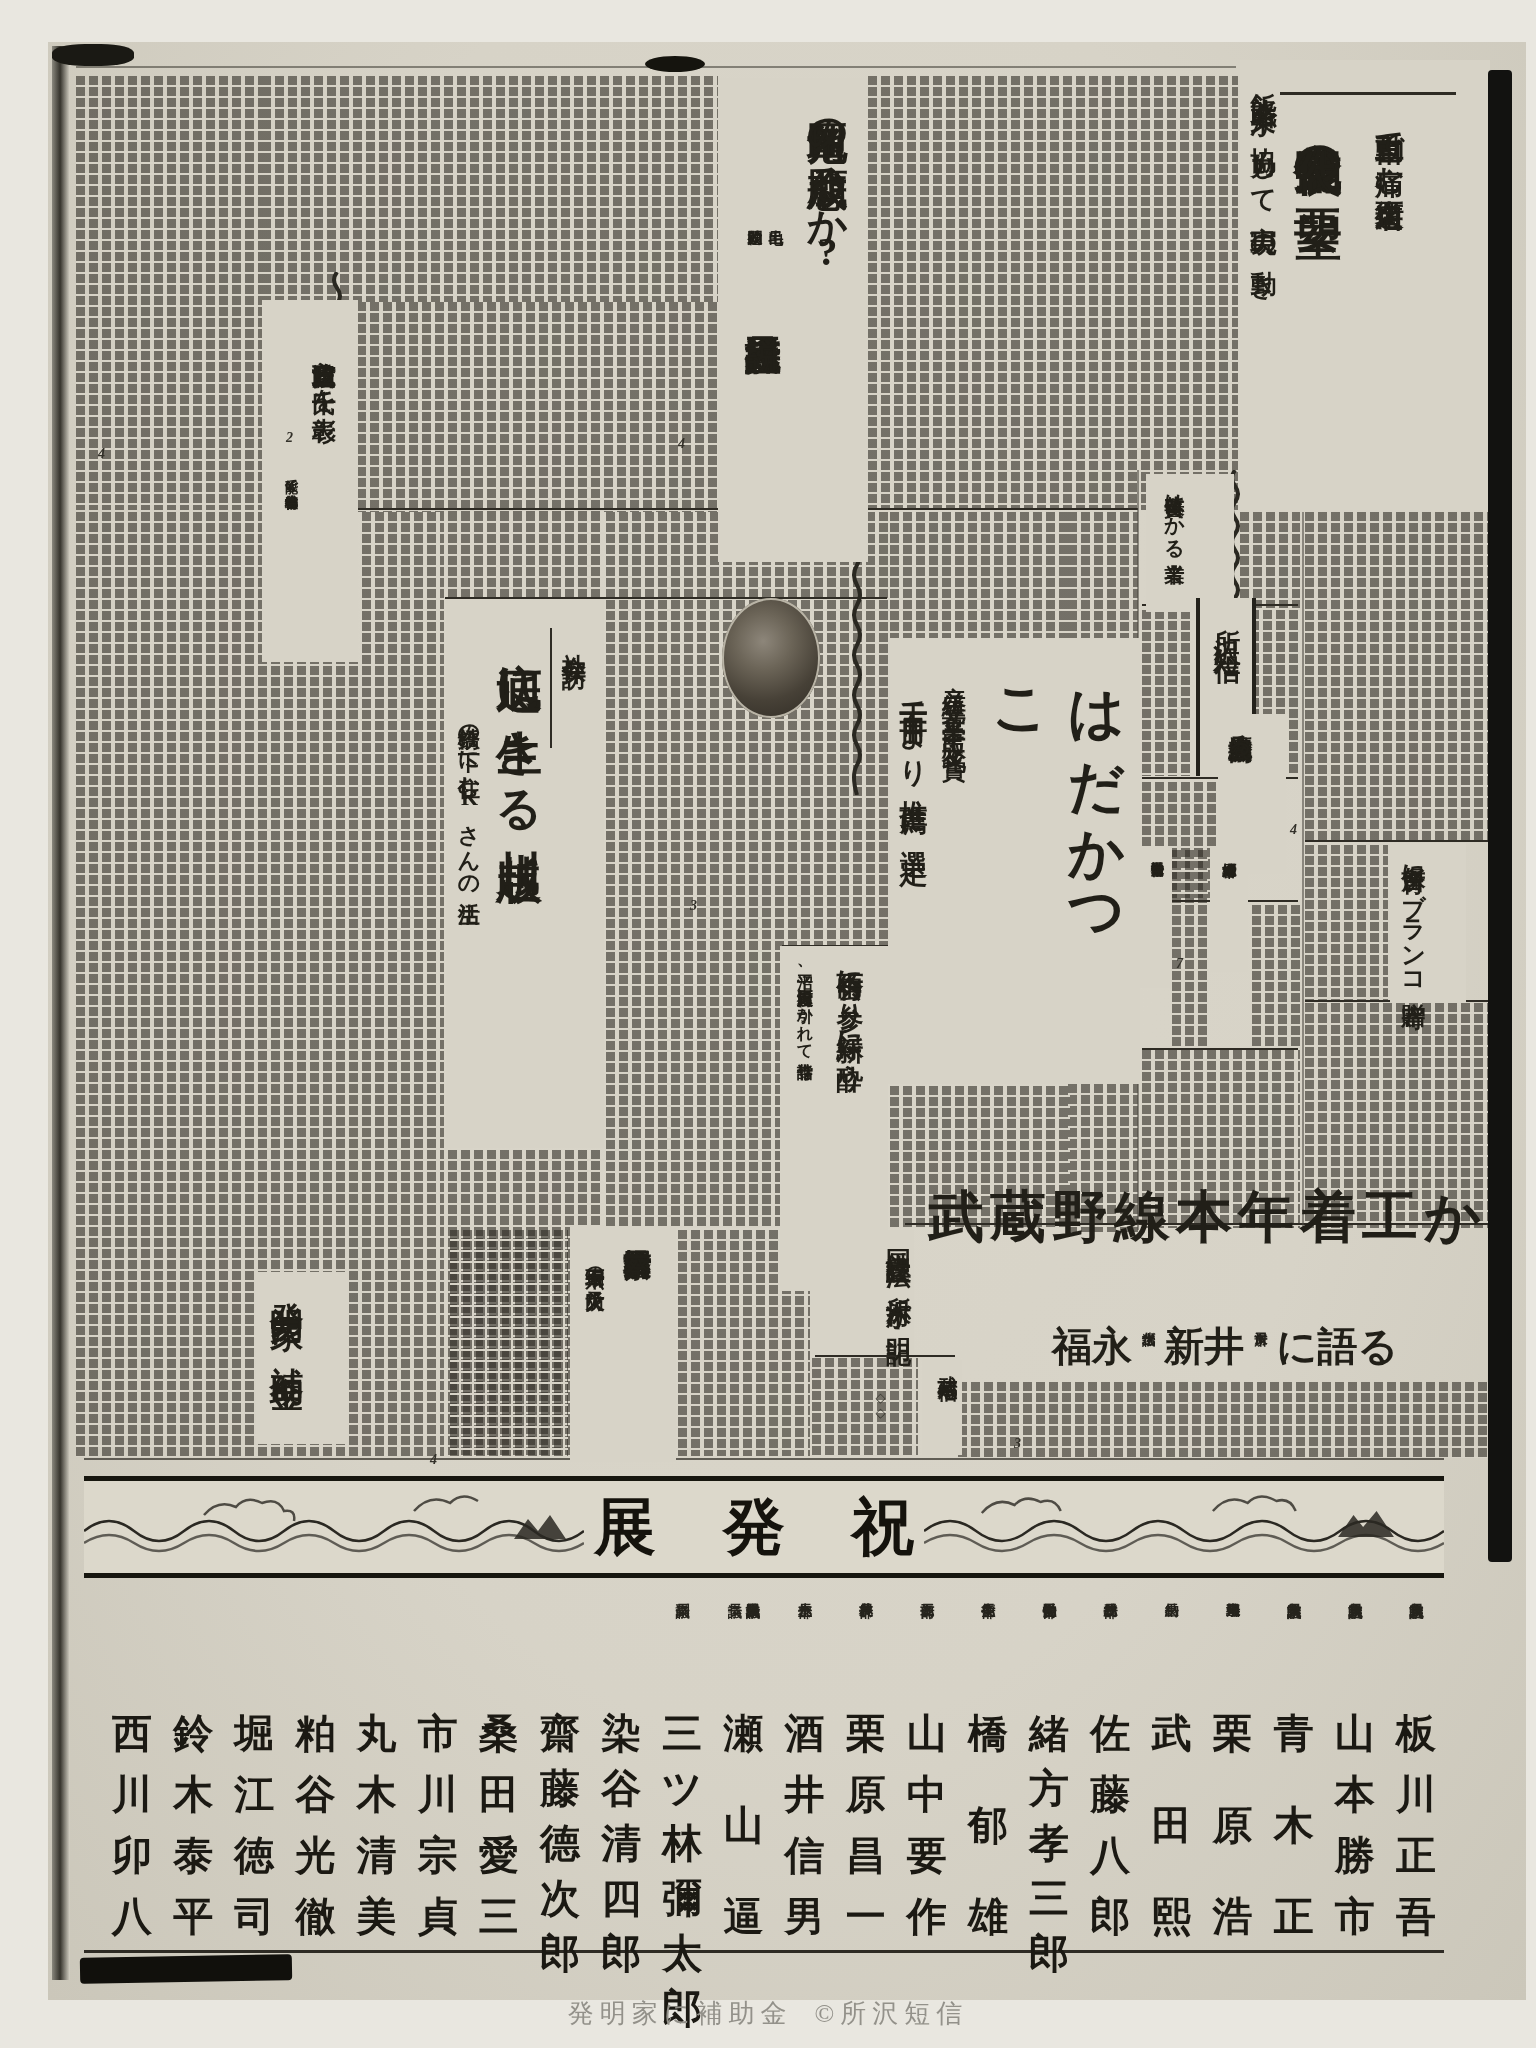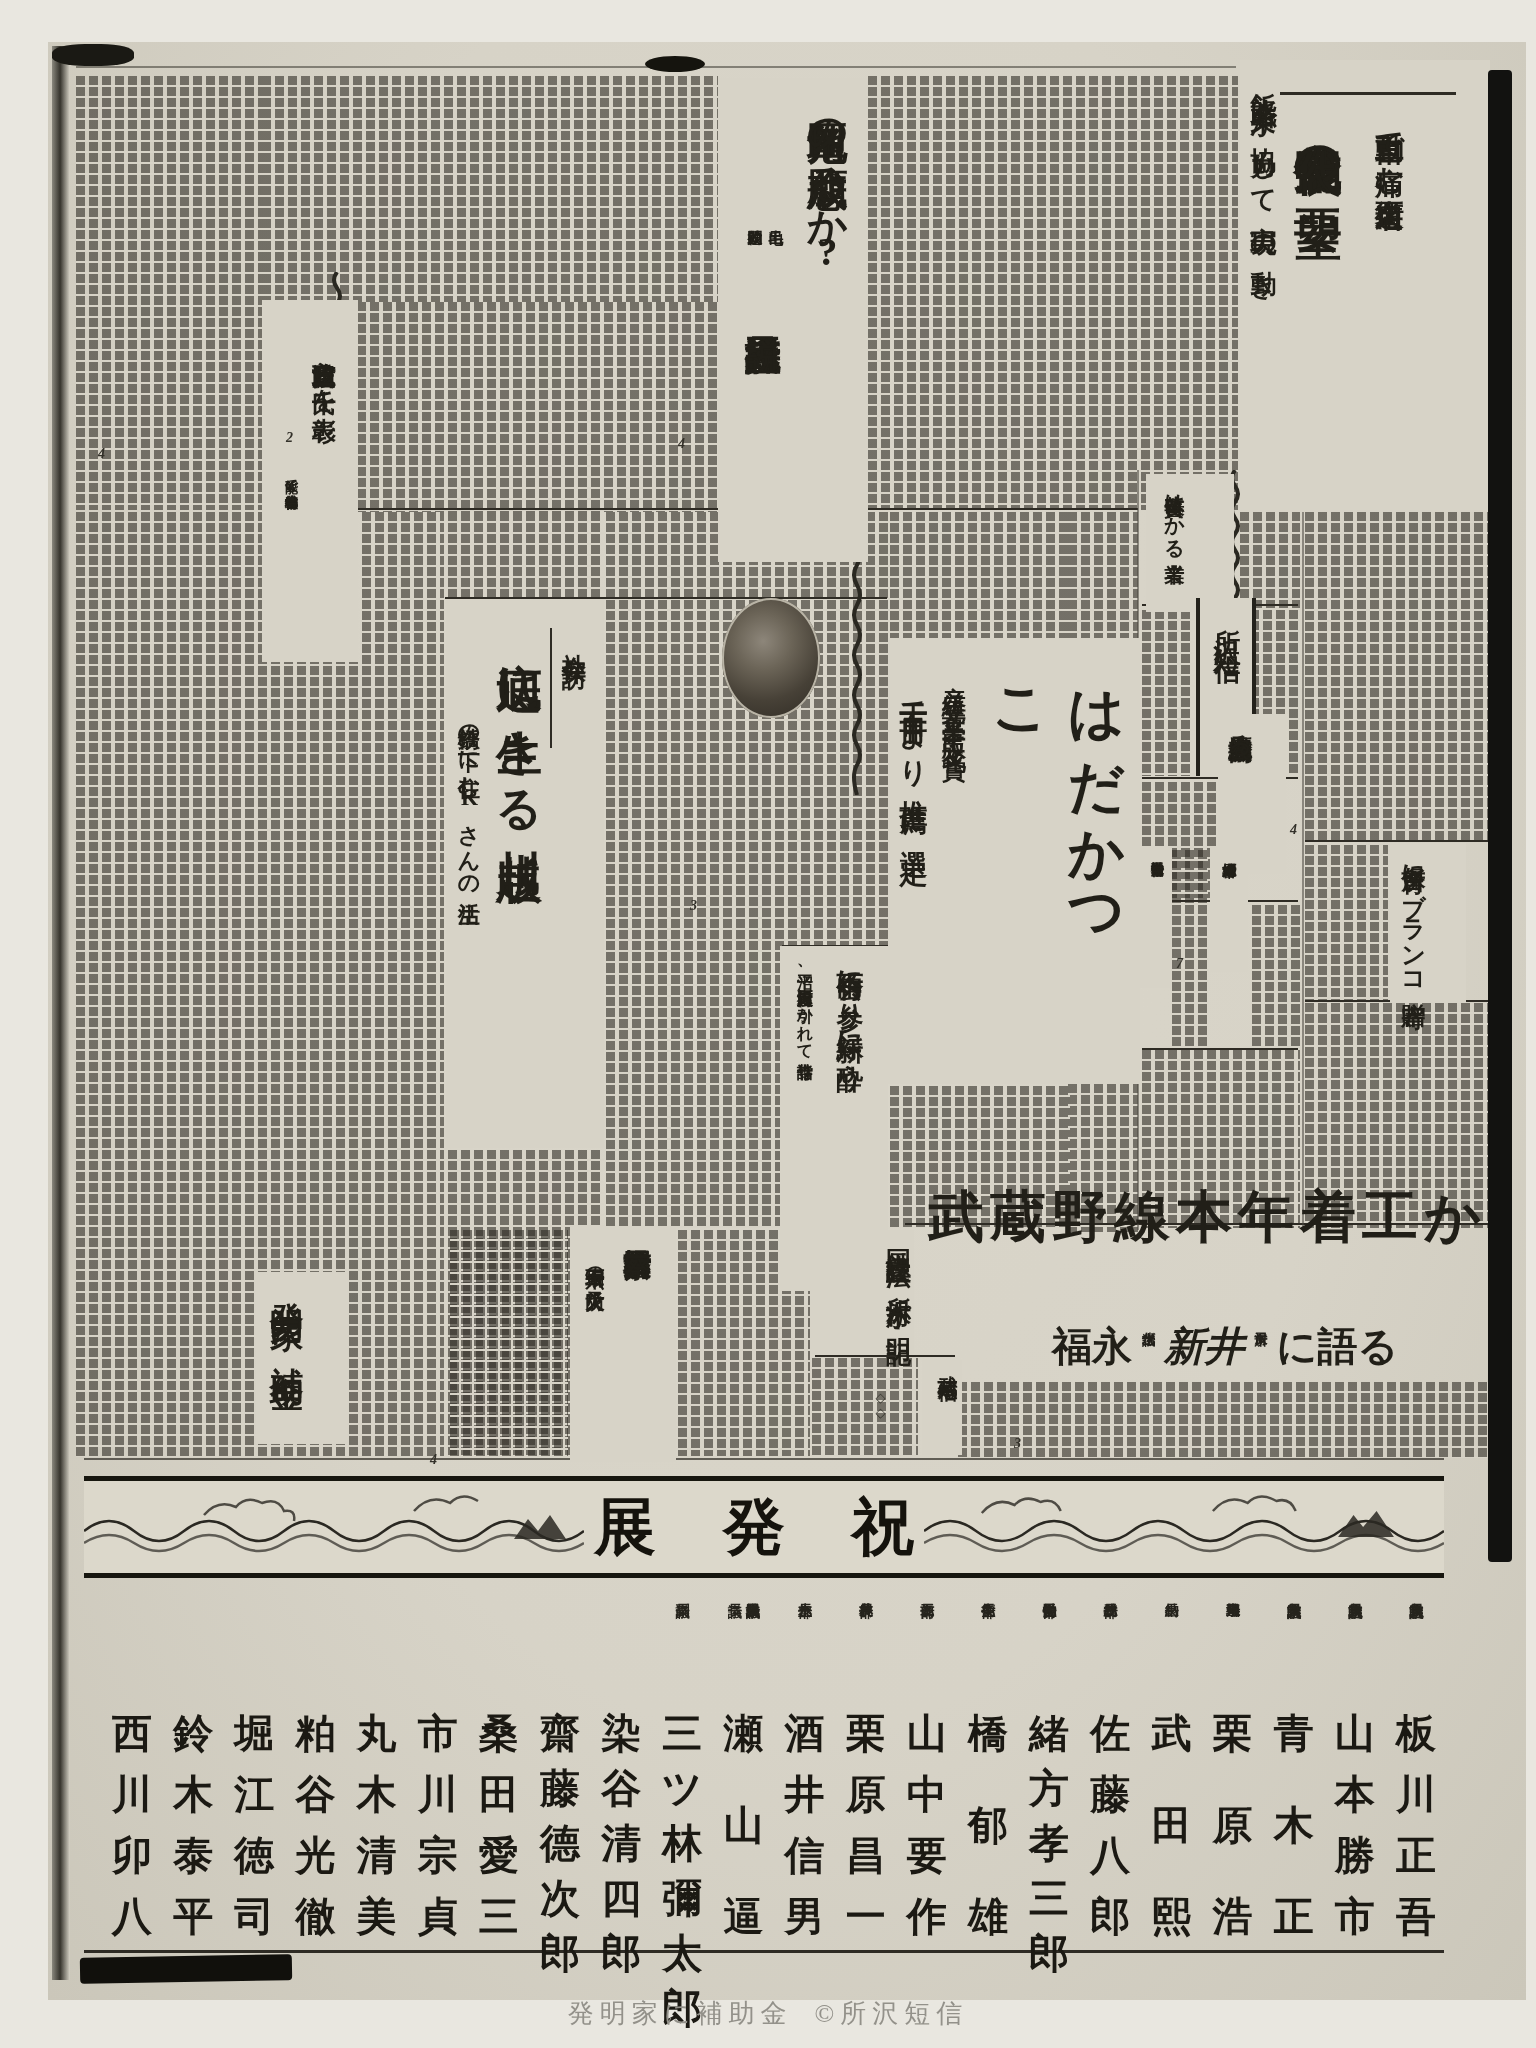--- a/index.html
+++ b/index.html
@@ -154,21 +154,21 @@
 
   <div class="abs i" style="left:780px;top:946px;width:108px;height:345px;">
     <div class="abs v head" style="left:52px;top:6px;height:330px;font-size:27px;">雨竹会に参り新緑に酔う</div>
     <div class="abs v head" style="left:14px;top:16px;height:315px;font-size:16px;">平沼、大河原両重役に引かれて竹寺詣り</div>
   </div>
 
   <div class="abs head" style="left:928px;top:1180px;width:562px;font-size:56px;letter-spacing:6px;white-space:nowrap;">武蔵野線本年着工か</div>
   <div class="abs" style="left:1052px;top:1318px;width:400px;height:56px;display:flex;align-items:center;gap:8px;">
     <span class="head" style="font-size:40px;">福永</span>
     <span class="ann">代議士が</span>
-    <span class="head" style="font-size:40px;font-style:italic;">新井</span>
+    <span class="head" style="font-size:40px;">新井</span>
     <span class="ann">所沢市長</span>
     <span class="head" style="font-size:40px;">に語る</span>
   </div>
   <div class="abs v head i" style="left:810px;top:1230px;width:104px;height:124px;font-size:25px;letter-spacing:3px;line-height:1.3;">国鉄設置法に所沢市が明記</div>
   <div class="abs v head i" style="left:922px;top:1360px;width:40px;height:95px;font-size:20px;letter-spacing:2px;">武蔵短信</div>
   <div class="abs v" style="left:872px;top:1390px;height:50px;font-size:13px;color:#33312a;">◇◇</div>
 
   <div class="abs i" style="left:570px;top:1226px;width:106px;height:236px;">
     <div class="abs v head" style="left:48px;top:2px;height:234px;font-size:28px;">製茶工場予防査察</div>
     <div class="abs v head" style="left:12px;top:28px;height:202px;font-size:19px;">百六十工場の火災予防</div>

